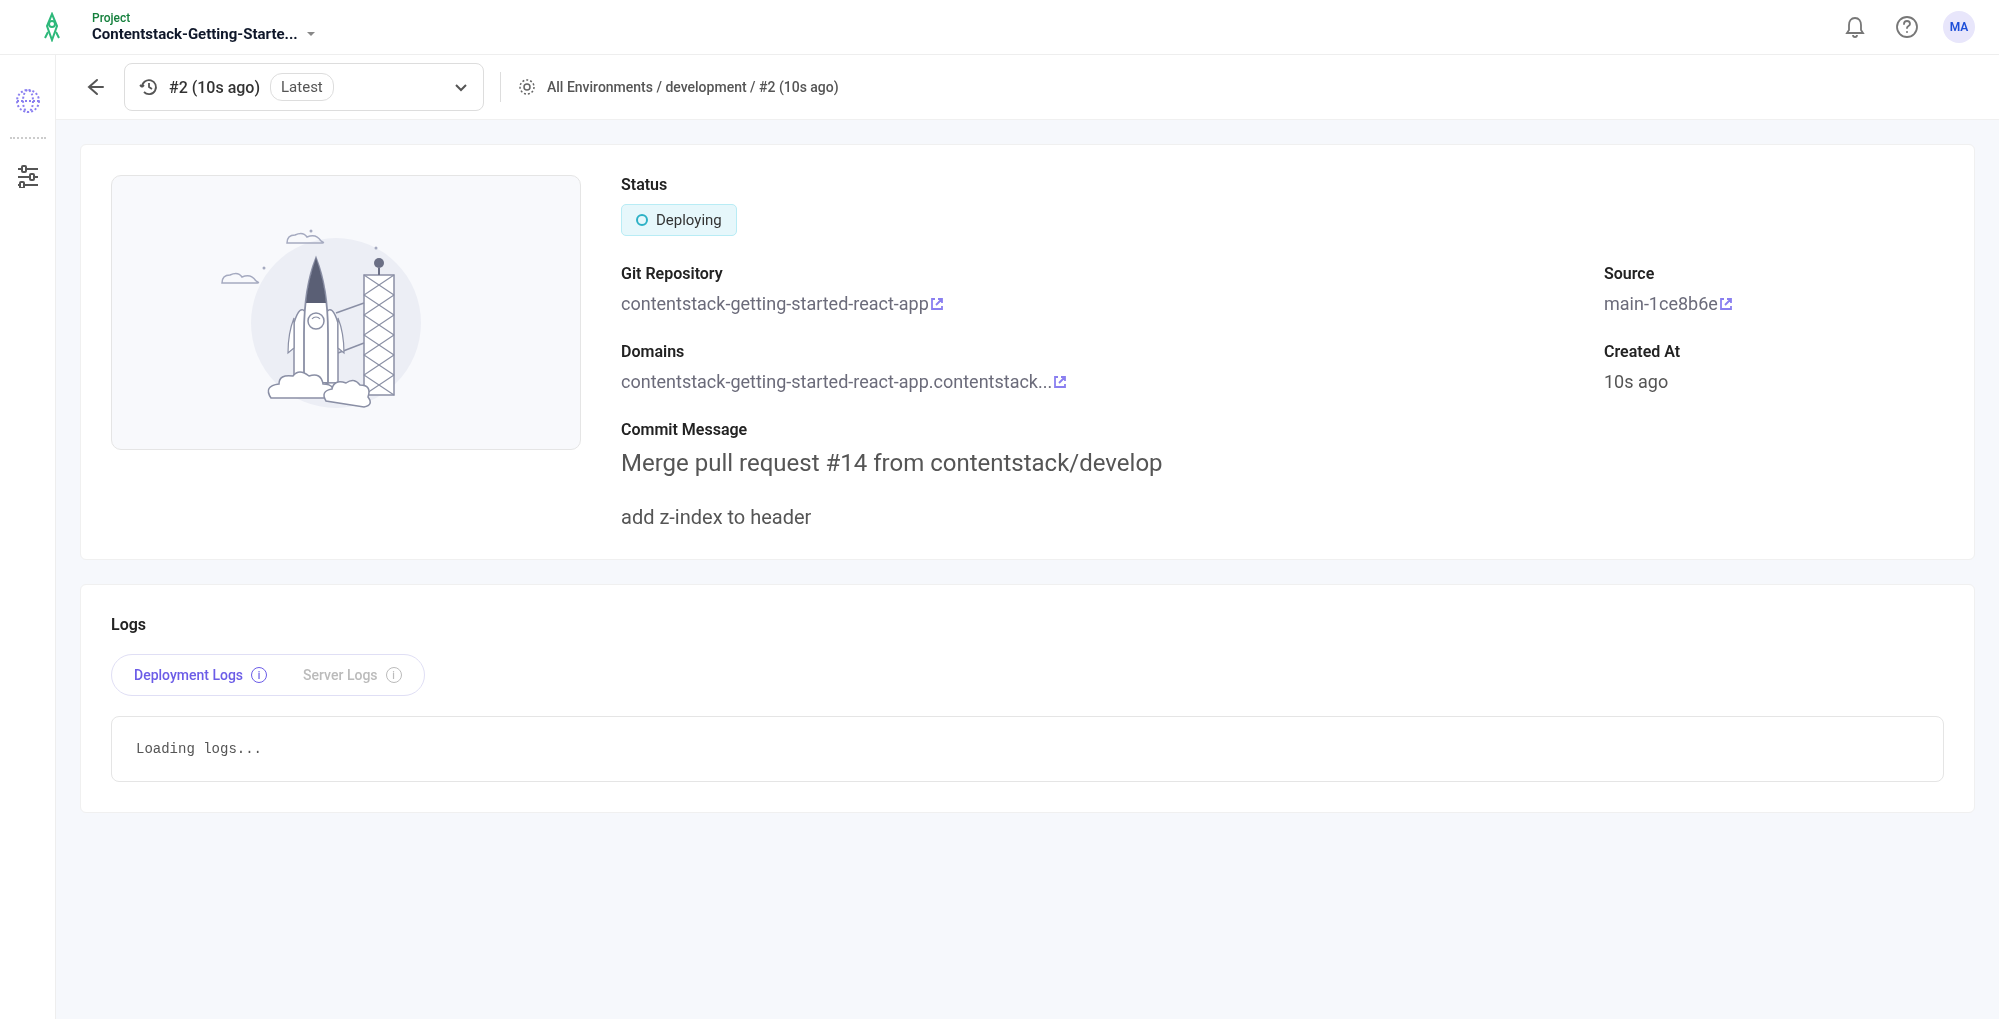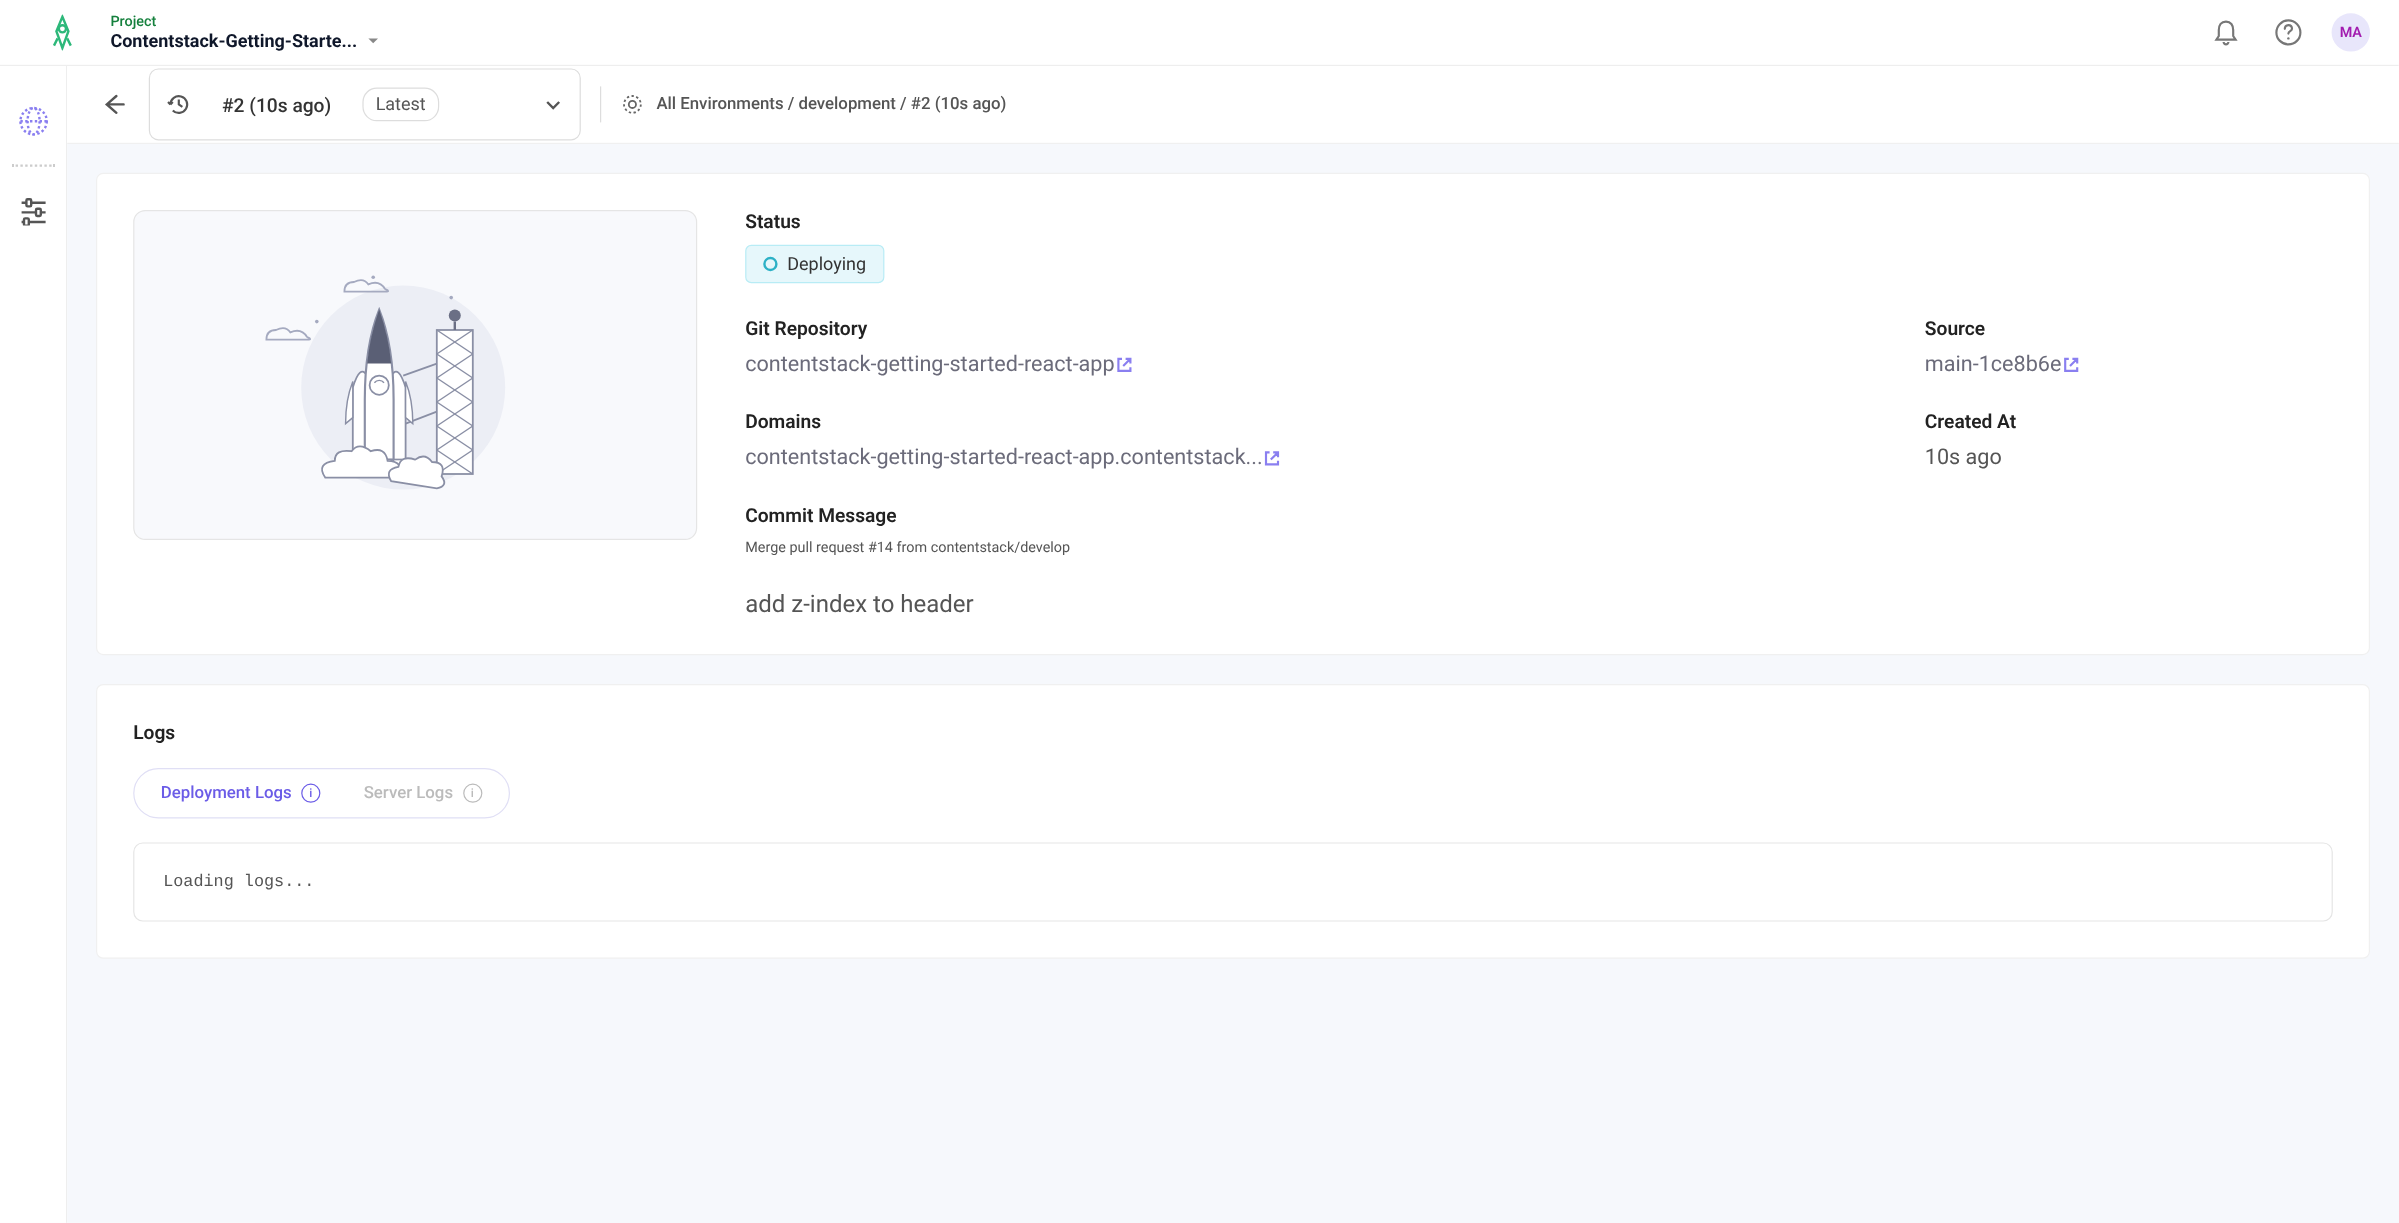--- a/index.html
+++ b/index.html
@@ -74,21 +74,21 @@
       justify-content: center;
       cursor: pointer;
       color: #666;
     }
     
     .avatar {
       width: 32px;
       height: 32px;
       border-radius: 50%;
       background: #e8e6fb;
-      color: #a21caf;
+      color: #1d4ed8;
       font-weight: 600;
       font-size: 12px;
       display: flex;
       align-items: center;
       justify-content: center;
     }
     
     
     .left-sidebar {
       position: absolute;
@@ -150,23 +150,23 @@
       justify-content: center;
       cursor: pointer;
       color: #555;
     }
     
     .deploy-selector {
       display: flex;
       align-items: center;
       border: 1px solid #ddd;
       border-radius: 8px;
-      height: 60px;
+      height: 48px;
       padding: 0 14px;
-      gap: 26px;
+      gap: 10px;
       min-width: 360px;
     }
     
     .history-icon {
       color: #555;
     }
     
     .deploy-name {
       font-size: 16px;
       font-weight: 500;
@@ -304,21 +304,21 @@
       border: 2px solid #2db1c6;
       border-radius: 50%;
     }
     
     .ext-link-icon {
       color: #8a7ff0;
       cursor: pointer;
     }
     
     .commit-msg {
-      font-size: 12px;
+      font-size: 24px;
       color: #555;
     }
     
     .commit-extra {
       font-size: 20px;
       color: #555;
       margin-top: 18px;
     }
     
     

